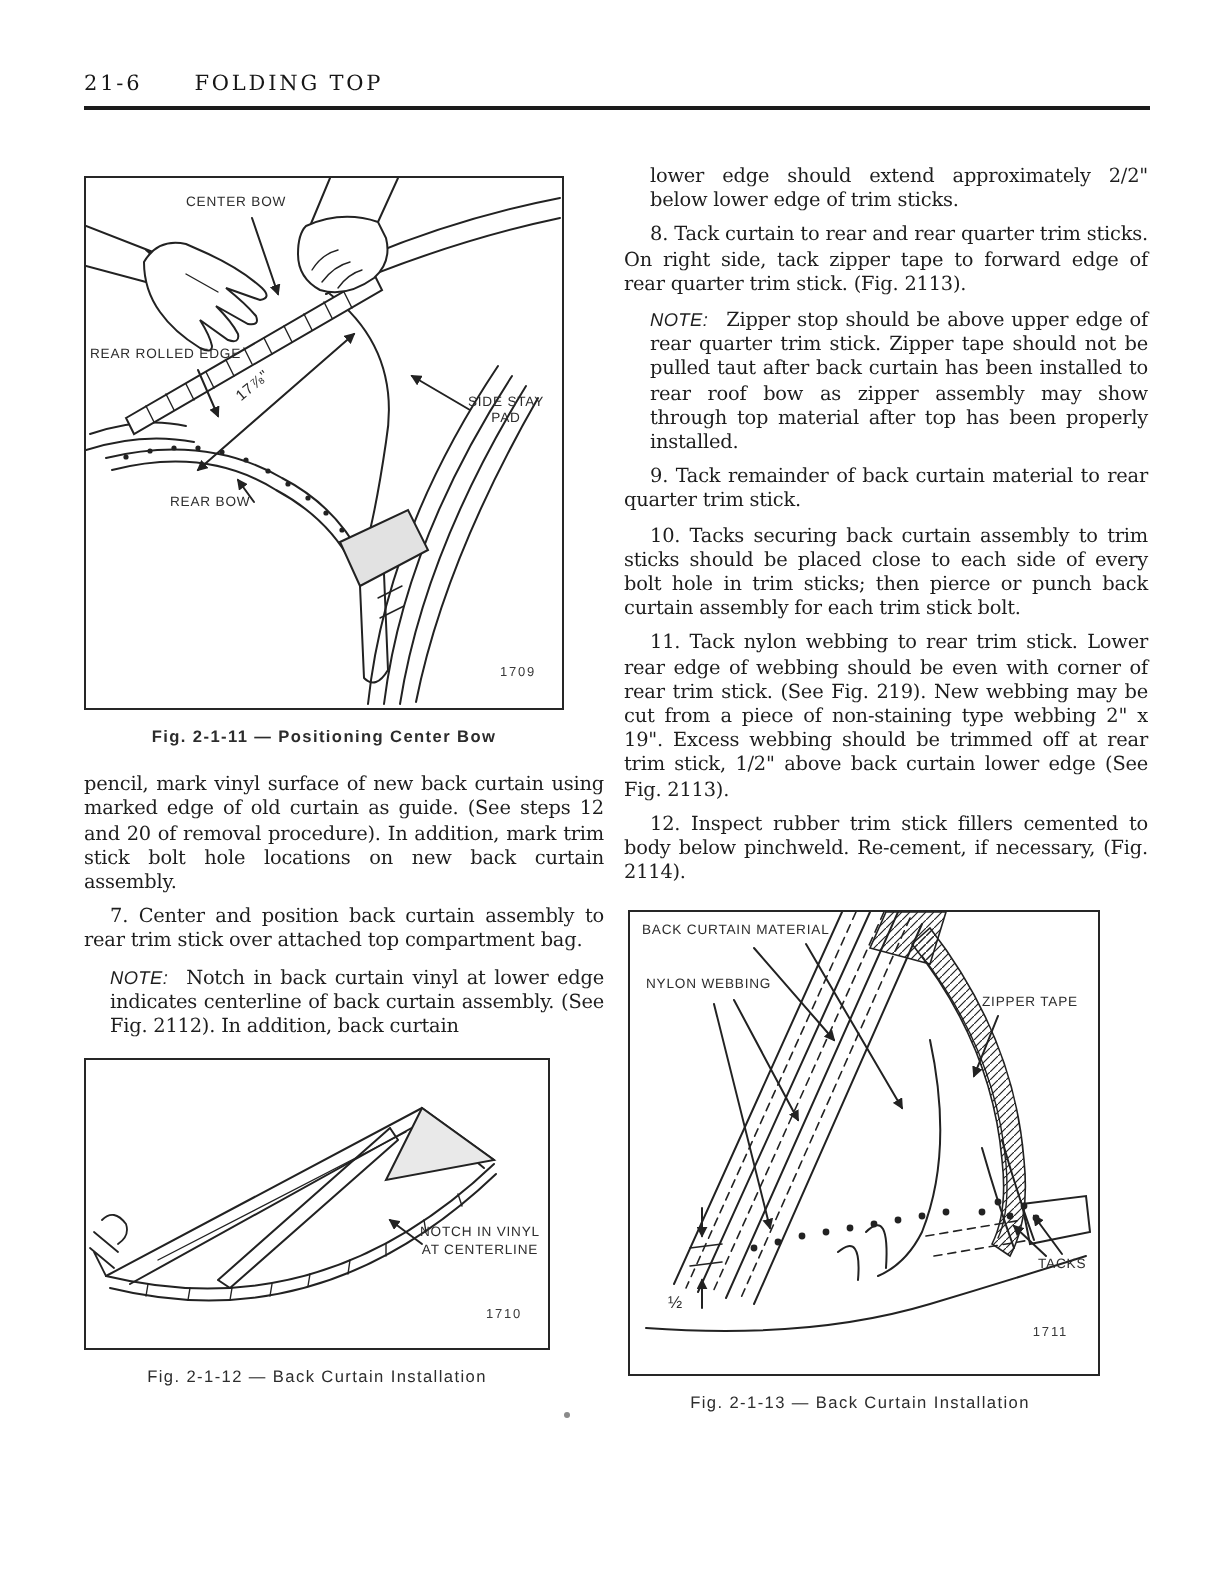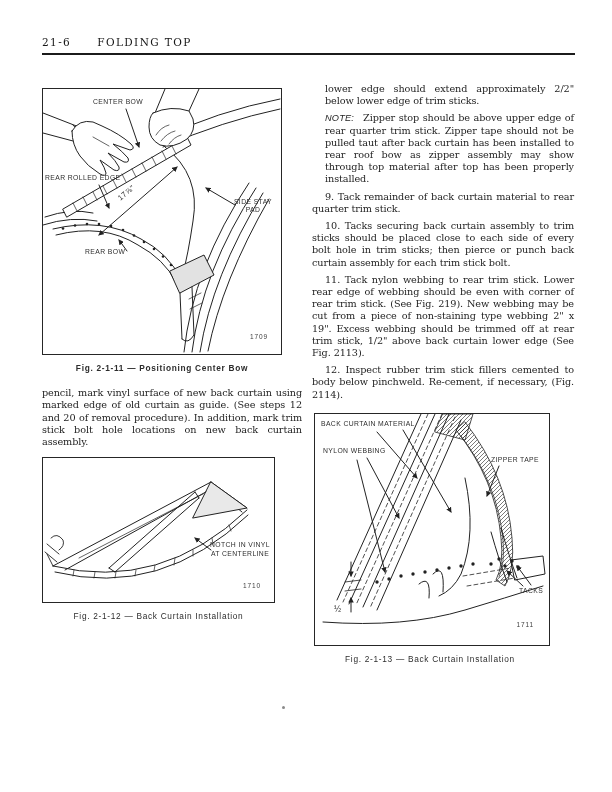--- a/index.html
+++ b/index.html
@@ -168,21 +168,25 @@
       <span class="fig-label wrap" style="left:186px;top:109px;width:48px;">SIDE STAY PAD</span>
       <span class="fig-label" style="left:42px;top:159px;">REAR BOW</span>
       <span class="dim17">17⅞"</span>
       <span class="photo-num" style="right:13px;bottom:11px;">1709</span>
     </div>
     <div class="caption cap1">Fig. 2-1-11 — Positioning Center Bow</div>
 
     <p class="para first"><span>pencil, mark vinyl surface of new back curtain using marked edge of old curtain as guide. (See steps 12 and 20 of removal procedure). In addition, mark trim stick bolt hole locations on new back curtain assembly.</span></p>
 
 
-
+    <p class="para step"><span>7. Center and position back curtain assembly to rear trim stick over attached top compartment bag.</span></p>
+
+    <p class="para block">
+      <b class="lead">NOTE:</b><span>Notch in back curtain vinyl at lower edge indicates centerline of back curtain assembly. (See Fig. 2112). In addition, back curtain</span>
+    </p>
 
     <div class="figure fig2">
       <svg viewBox="0 0 231 144">
         <defs>
           <marker id="ah2" viewBox="0 0 6 6" refX="5" refY="3" markerWidth="5.5" markerHeight="5.5" orient="auto-start-reverse">
             <path d="M0,0 L6,3 L0,6 Z" fill="#222"></path>
           </marker>
         </defs>
         <g stroke="#222" stroke-width="1" fill="none" stroke-linecap="round">
 
@@ -207,20 +211,21 @@
       <span class="fig-label wrap" style="left:164px;top:83px;width:66px;">NOTCH IN VINYL AT CENTERLINE</span>
       <span class="photo-num" style="right:13px;bottom:10px;">1710</span>
     </div>
     <div class="caption cap2">Fig. 2-1-12 — Back Curtain Installation</div>
   </div>
 
   <div class="col col-right">
 
     <p class="para first block"><span>lower edge should extend approximately 2/2" below lower edge of trim sticks.</span></p>
 
+    <p class="para step"><span>8. Tack curtain to rear and rear quarter trim sticks. On right side, tack zipper tape to forward edge of rear quarter trim stick. (Fig. 2113).</span></p>
 
     <p class="para block">
       <b class="lead">NOTE:</b><span>Zipper stop should be above upper edge of rear quarter trim stick. Zipper tape should not be pulled taut after back curtain has been installed to rear roof bow as zipper assembly may show through top material after top has been properly installed.</span>
     </p>
 
     <p class="para step"><span>9. Tack remainder of back curtain material to rear quarter trim stick.</span></p>
     <p class="para step"><span>10. Tacks securing back curtain assembly to trim sticks should be placed close to each side of every bolt hole in trim sticks; then pierce or punch back curtain assembly for each trim stick bolt.</span></p>
     <p class="para step"><span>11. Tack nylon webbing to rear trim stick. Lower rear edge of webbing should be even with corner of rear trim stick. (See Fig. 219). New webbing may be cut from a piece of non-staining type webbing 2" x 19". Excess webbing should be trimmed off at rear trim stick, 1/2" above back curtain lower edge (See Fig. 2113).</span></p>
     <p class="para step"><span>12. Inspect rubber trim stick fillers cemented to body below pinchweld. Re-cement, if necessary, (Fig. 2114).</span></p>
 

